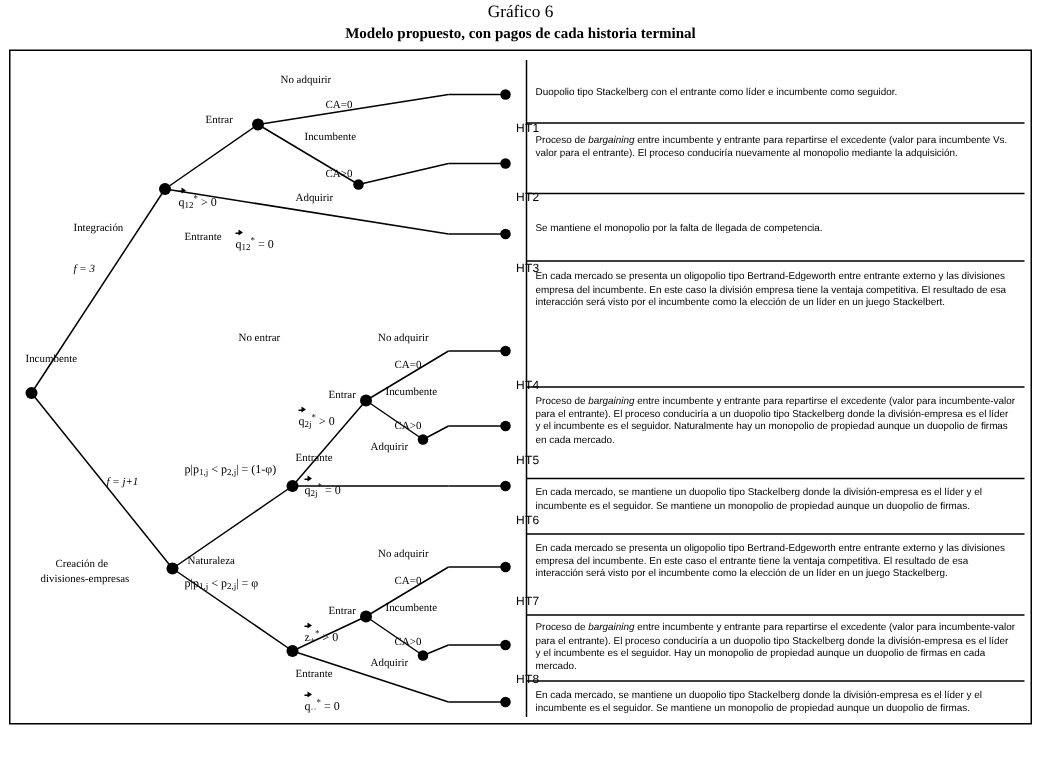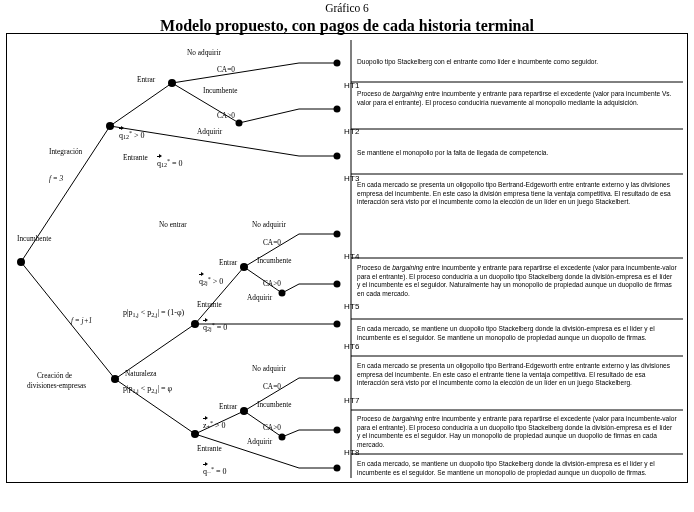--- a/index.html
+++ b/index.html
@@ -28,21 +28,21 @@
     text-align: center;
     font-size: 11.5px;
     font-family: "Liberation Serif", serif;
   }
   .fig-title {
     position: absolute;
     top: 17px;
     left: 0;
     width: 694px;
     text-align: center;
-    font-size: 16px;
+    font-size: 10px;
     font-weight: bold;
     font-family: "Liberation Serif", serif;
   }
   .frame {
     position: absolute;
     left: 6px;
     top: 33px;
     width: 682px;
     height: 450px;
     border: 1px solid #000000;

